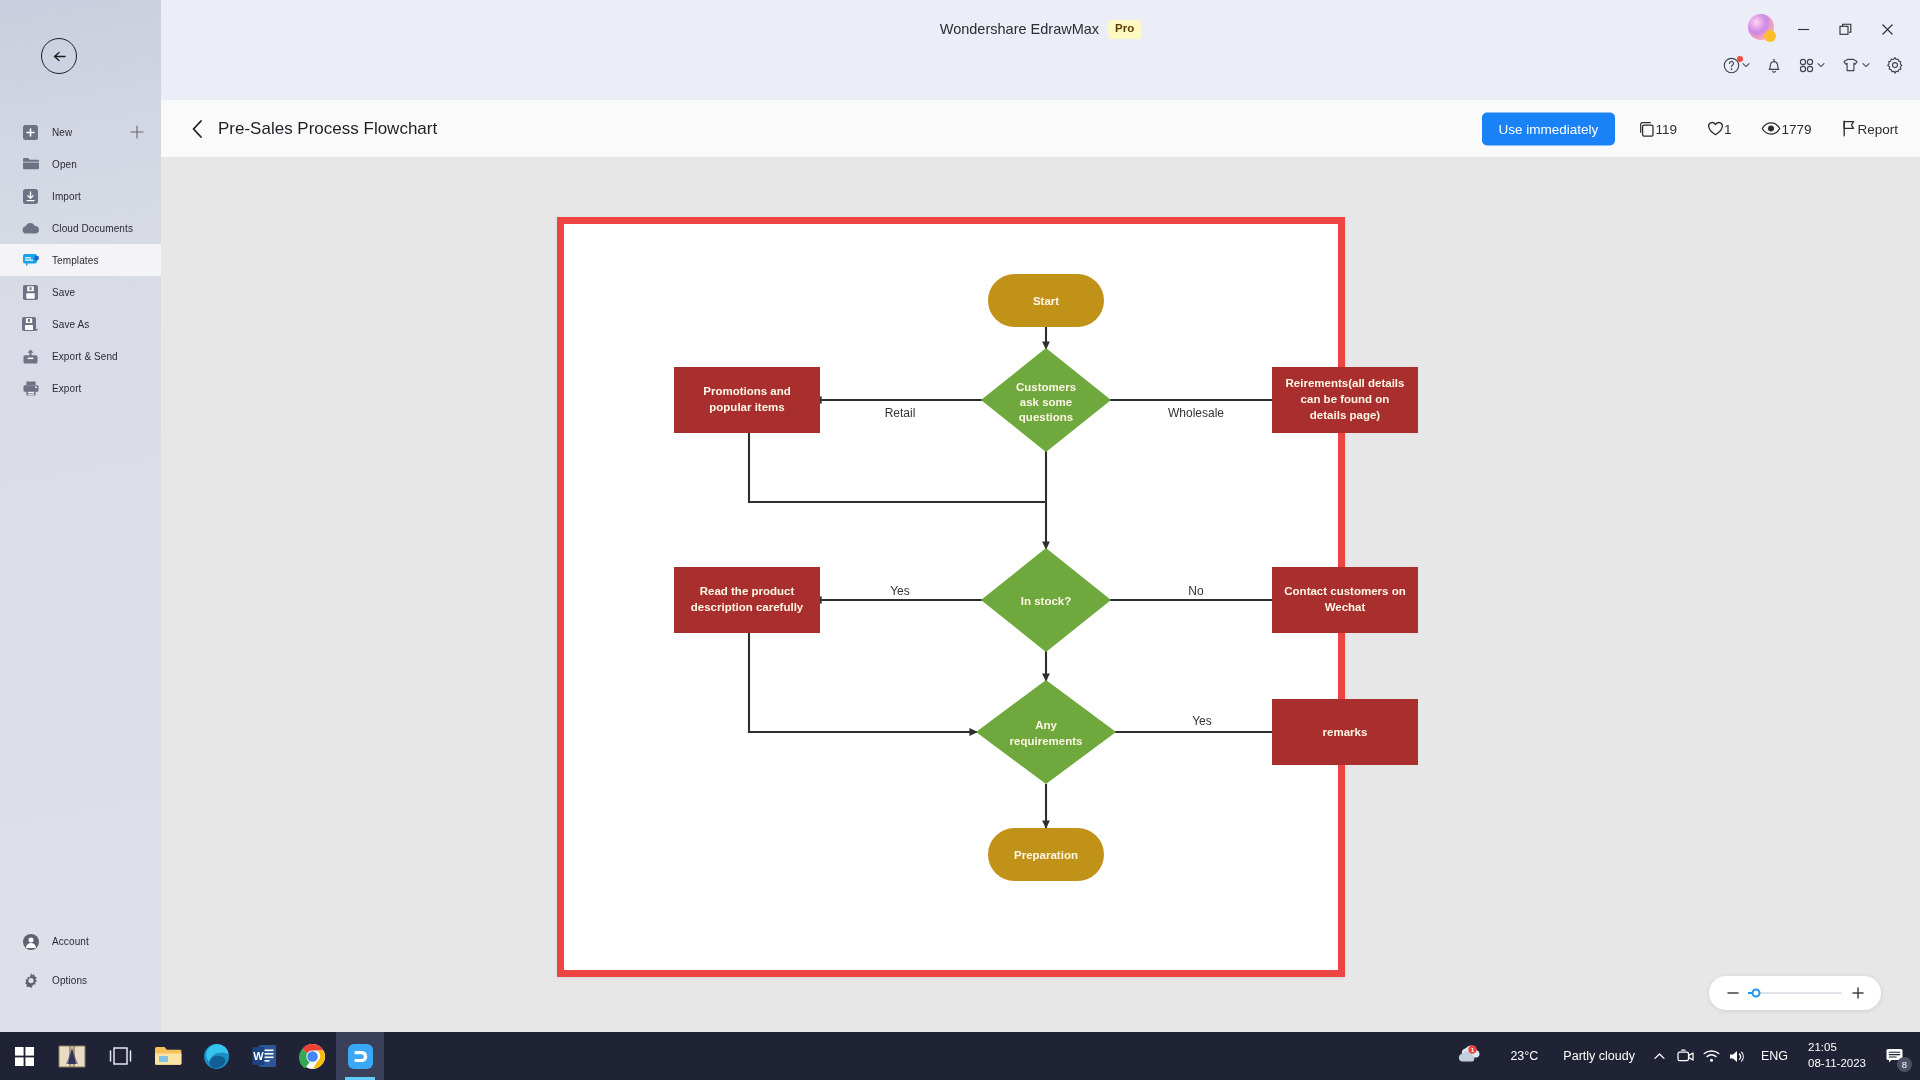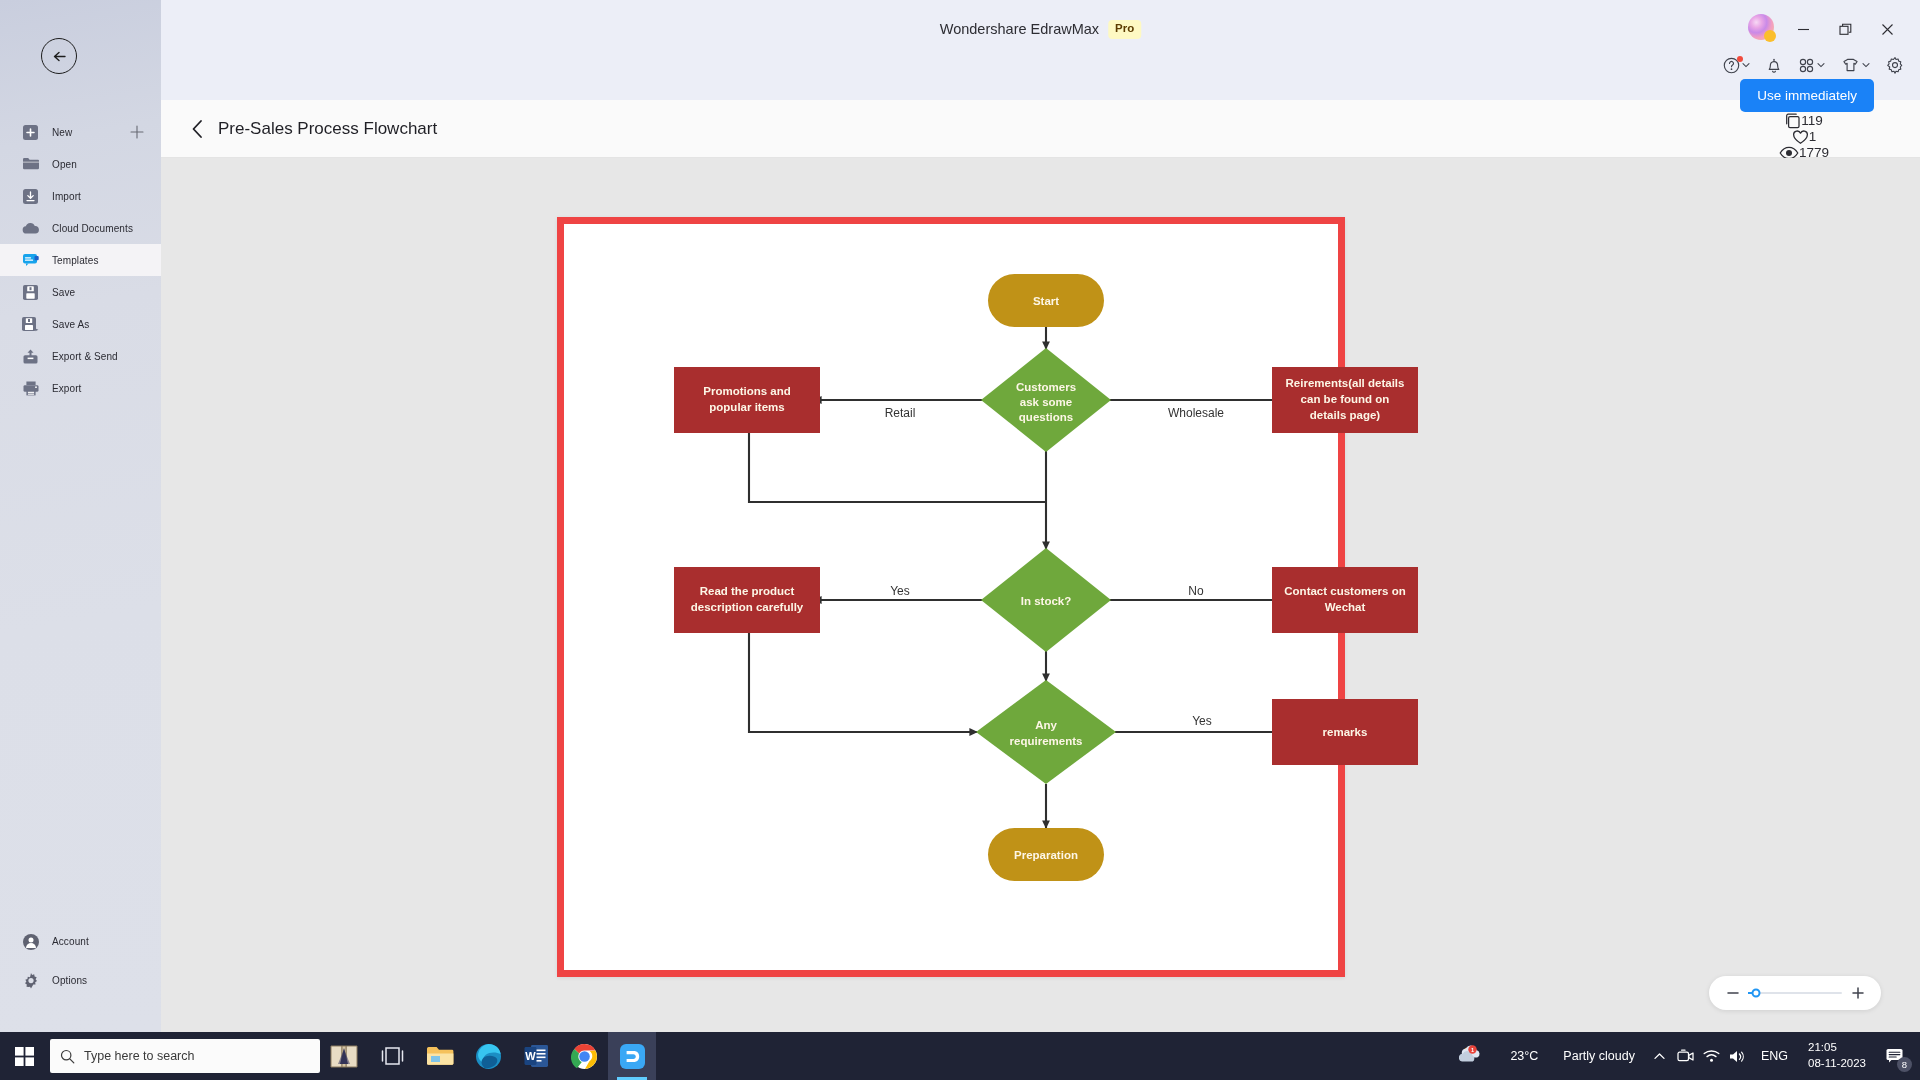--- a/index.html
+++ b/index.html
@@ -86,21 +86,21 @@
     position:absolute; left:24px; top:50%; transform:translateY(-50%);
     width:26px; height:26px; display:flex; align-items:center; justify-content:center;
     cursor:pointer;
   }
   .hdr-title{
     position:absolute; left:57px; top:50%; transform:translateY(-50%);
     font-size:17px; color:#1f1f25; white-space:nowrap;
   }
   .hdr-right{
     position:absolute; right:22px; top:50%; transform:translateY(-50%);
-    display:flex; align-items:center; gap:0;flex-direction:column;
+    display:flex; align-items:center; gap:0;
   }
   .use-btn{
     background:#1a82f7; color:#fff; font-size:13.5px;
     border:none; border-radius:5px; padding:9px 17px; cursor:pointer;
     margin-right:24px; white-space:nowrap;
   }
   .stat{
     display:flex; align-items:center; margin-right:30px;
     font-size:13.5px; color:#2c2c32; cursor:pointer; white-space:nowrap;
   }
@@ -563,27 +563,20 @@
   <div class="taskbar">
     <div class="tb-start">
       <svg width="19" height="19" viewBox="0 0 19 19">
         <rect x="0" y="0" width="8.6" height="8.6" fill="#fff"></rect>
           <rect x="10.4" y="0" width="8.6" height="8.6" fill="#fff"></rect>
         <rect x="0" y="10.4" width="8.6" height="8.6" fill="#fff"></rect>
           <rect x="10.4" y="10.4" width="8.6" height="8.6" fill="#fff"></rect>
       </svg>
     </div>
 
-    <div class="tb-search">
-      <svg width="15" height="15" viewBox="0 0 15 15">
-          <circle cx="6.2" cy="6.2" r="4.7" fill="none" stroke="#3a3a3a" stroke-width="1.2"></circle>
-          <path d="M9.8 9.8l4 4" stroke="#3a3a3a" stroke-width="1.2" stroke-linecap="round"></path>
-        </svg>
-      <span class="tb-search-txt">Type here to search</span>
-    </div>
 
     <div class="tb-icon">
       <svg width="30" height="28" viewBox="0 0 30 28">
         <path d="M2 4h11v21H2z" fill="#e8dcc4" stroke="#8b7a5e" stroke-width="1"></path>
         <path d="M17 4h11v21H17z" fill="#e8dcc4" stroke="#8b7a5e" stroke-width="1"></path>
         <path d="M13 4h4v21h-4z" fill="#d6c5a5" stroke="#8b7a5e" stroke-width="1"></path>
         <path d="M15 6l-4 16h8z" fill="#2a2a4a"></path>
         <path d="M15 7l-6 15h12z" fill="#3b3b63" opacity=".55"></path>
       </svg>
     </div>

